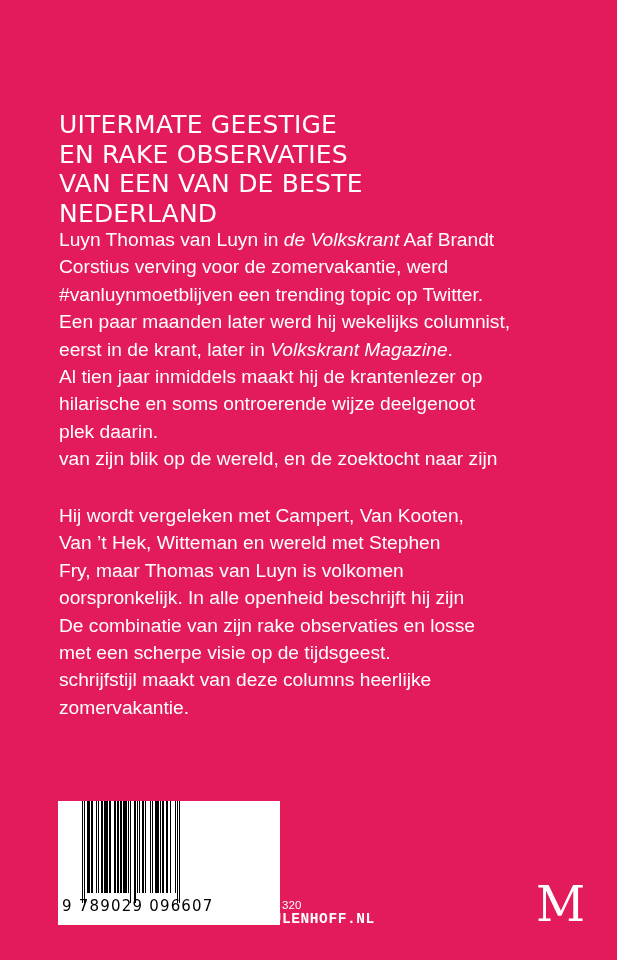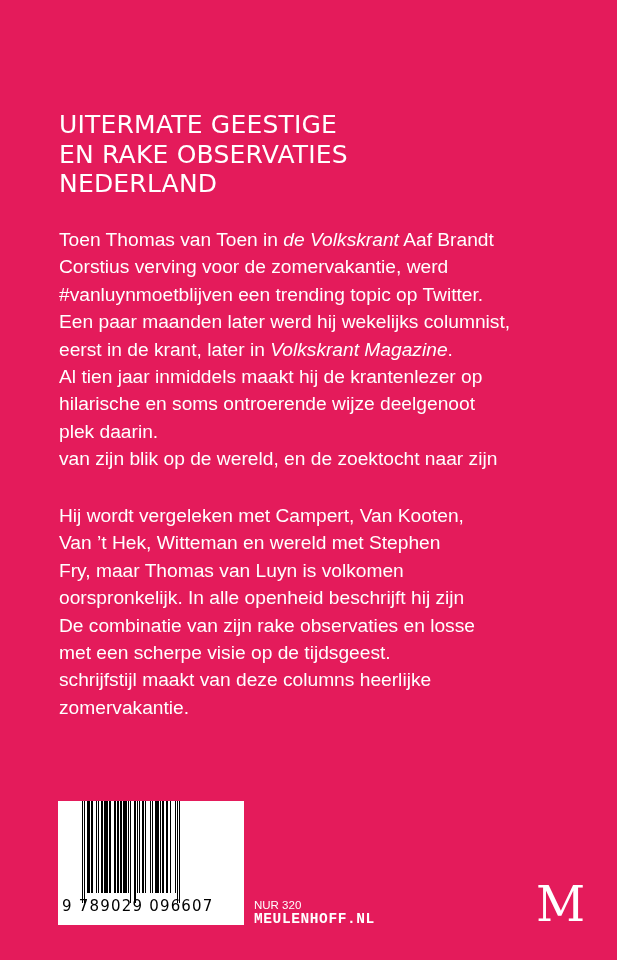--- a/index.html
+++ b/index.html
@@ -27,20 +27,21 @@
     font-size: 19.2px;
     line-height: 27.4px;
   }
   .body-text .ln { display: block; white-space: nowrap; }
   .body-text i { font-style: italic; }
   #p1 { top: 226px; }
   #p2 { top: 502px; }
   .barcode-box {
     position: absolute; left: 58px; top: 801px; width: 186px; height: 124px;
     background: #ffffff;
+    padding-left: 36px;
   }
   .bars {
     position: absolute; left: 24px; top: 0; height: 102px; width: 146px;
     display: flex; align-items: flex-start;
   }
   .bars span { display: block; height: 92px; background: #000; }
   .bars span.long { height: 102px; }
   .bars span.gap { background: transparent; }
   .barcode-digits {
     position: absolute; left: 4px; top: 96px; width: 180px;
@@ -60,25 +61,26 @@
     position: absolute; left: 536px; top: 880px;
     font-family: "DejaVu Serif", serif; font-size: 48px; line-height: 1; color: #fff;
   }
 </style>
 </head>
 <body>
 
 <div class="headline">
   <span class="hl">UITERMATE GEESTIGE</span>
   <span class="hl">EN RAKE OBSERVATIES</span>
+  <span class="hl">VAN EEN VAN DE BESTE</span>
   <span class="hl">NEDERLAND</span>
 </div>
 
 <div class="body-text" id="p1">
-  <span class="ln"><span>Toen Thomas van Toen in </span><i>de Volkskrant</i><span> Aaf Brandt</span></span>
+  <span class="ln"><span>Luyn Thomas van Luyn in </span><i>de Volkskrant</i><span> Aaf Brandt</span></span>
   <span class="ln">Corstius verving voor de zomervakantie, werd</span>
   <span class="ln">#vanluynmoetblijven een trending topic op Twitter.</span>
   <span class="ln">Een paar maanden later werd hij wekelijks columnist,</span>
   <span class="ln"><span>eerst in de krant, later in </span><i>Volkskrant Magazine</i><span>.</span></span>
   <span class="ln">Al tien jaar inmiddels maakt hij de krantenlezer op</span>
   <span class="ln">hilarische en soms ontroerende wijze deelgenoot</span>
   <span class="ln">plek daarin.</span>
   <span class="ln">van zijn blik op de wereld, en de zoektocht naar zijn</span>
 </div>
 

